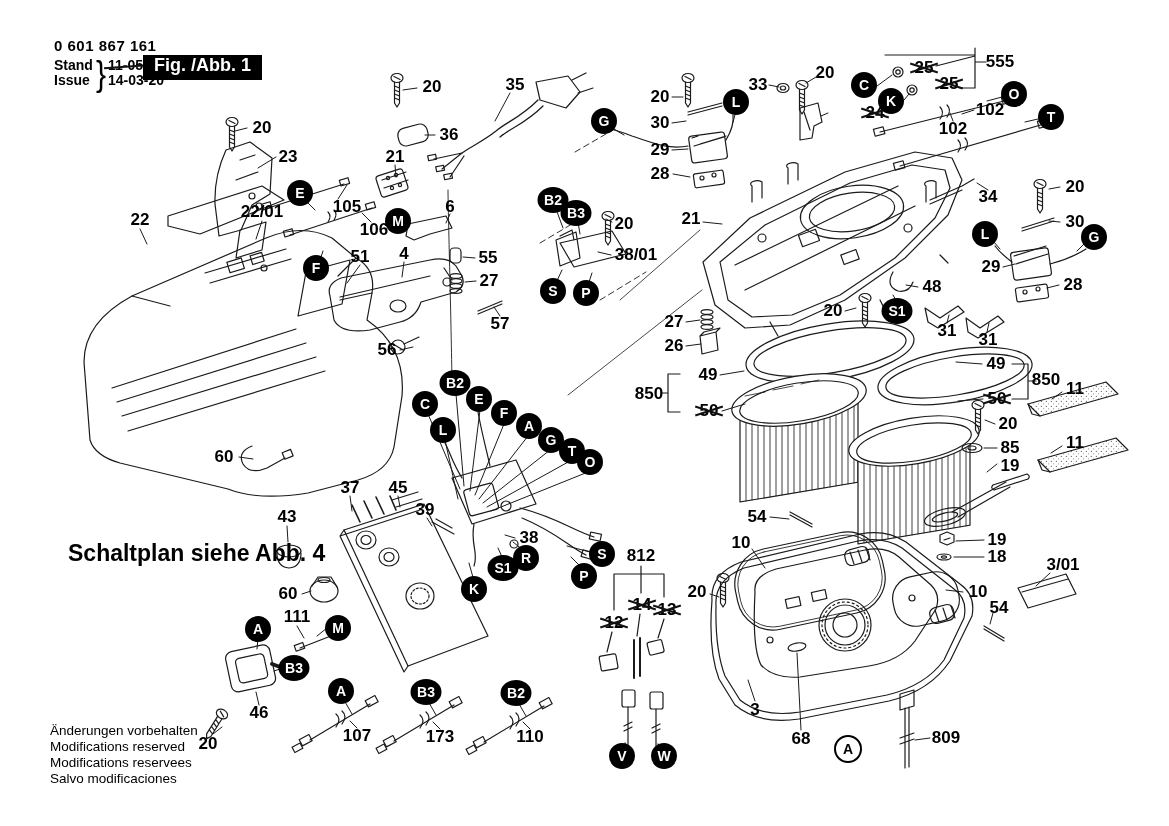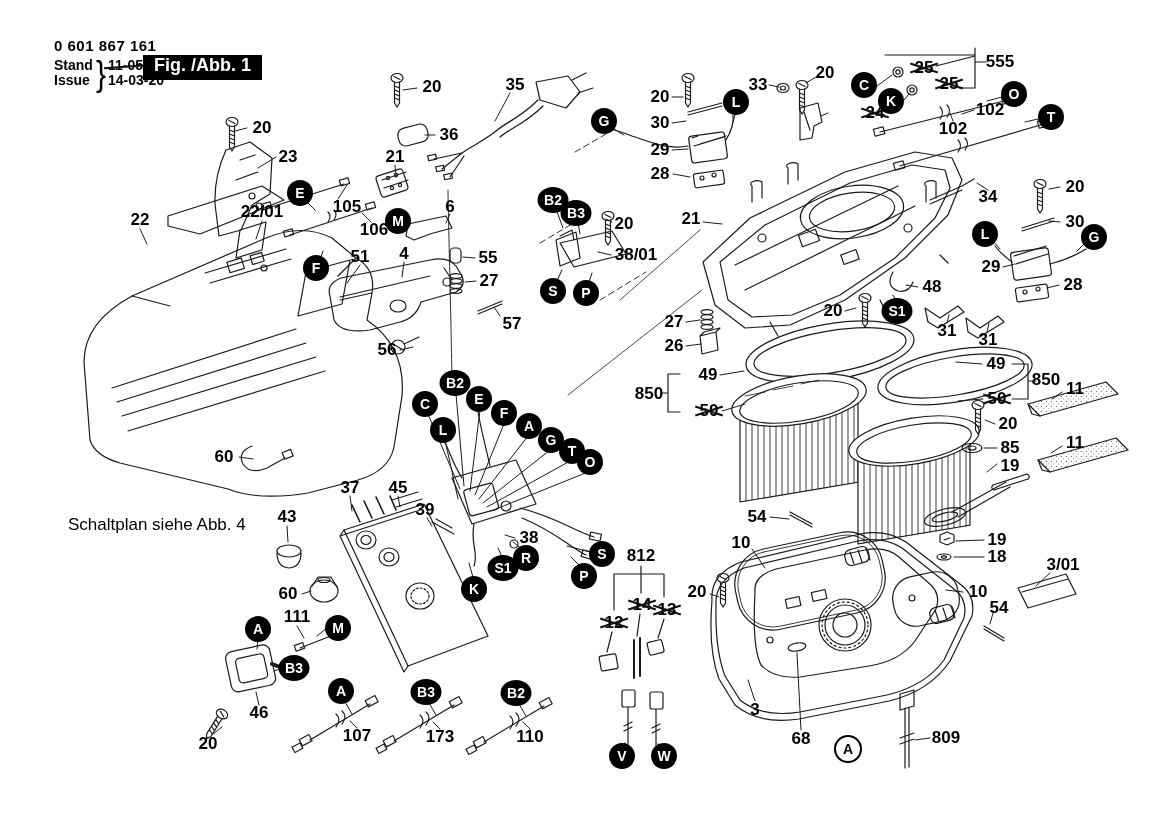--- a/index.html
+++ b/index.html
@@ -12,21 +12,21 @@
   .hdr-row{display:flex;align-items:center;margin-top:2px;}
   .hdr-col{display:flex;flex-direction:column;font-size:14px;font-weight:bold;}
   .hdr-brace{font-size:30px;font-weight:400;margin:0 2px 0 3px;transform:scaleY(1.15);}
   .hdr-dates{display:flex;flex-direction:column;font-size:14px;font-weight:bold;}
   .struck-date{position:relative;display:inline-block;}
   .struck-date::after{content:"";position:absolute;left:-4px;right:-4px;top:48%;height:2px;
       background:#111;transform:rotate(-4deg);}
   #figbox{position:absolute;left:143px;top:55px;background:#000;color:#fff;
       font-size:18px;font-weight:bold;padding:0 11px 4px;}
   
-  #wiring-note{position:absolute;left:68px;top:512px;font-size:17px;font-weight:normal;line-height:1.55;}
+  #wiring-note{position:absolute;left:68px;top:536px;font-size:23px;font-weight:bold;line-height:1.55;}
   #mods-note{position:absolute;left:50px;top:723px;font-size:13.5px;line-height:1.18;}
   
   .part-label{position:absolute;transform:translate(-50%,-50%);font-size:17px;
       font-weight:bold;white-space:nowrap;letter-spacing:0;}
   .part-label.struck::after{content:"";position:absolute;left:-5px;right:-5px;top:46%;height:1.8px;
       background:#111;transform:rotate(-18deg);}
   .part-label.struck::before{content:"";position:absolute;left:-5px;right:-5px;top:46%;height:1.8px;
       background:#111;transform:rotate(18deg);}
   
   .badge{position:absolute;transform:translate(-50%,-50%);width:26px;height:26px;border-radius:50%;
@@ -395,38 +395,44 @@
         <span class="struck-date">11-05</span>
         <span>14-03-20</span>
       </div>
     </div>
   </div>
   <div id="figbox">Fig. /Abb. 1</div>
 
   <div id="wiring-note">
     <div>Schaltplan siehe Abb. 4</div>
   </div>
+  <div id="mods-note">
+    <div>Änderungen vorbehalten</div>
+    <div>Modifications reserved</div>
+    <div>Modifications reservees</div>
+    <div>Salvo modificaciones</div>
+  </div>
 
   <div id="labels-layer">
       <div class="part-label" style="left: 262px; top: 128px;">20</div>
       <div class="part-label" style="left: 288px; top: 157px;">23</div>
       <div class="part-label" style="left: 140px; top: 220px;">22</div>
       <div class="part-label" style="left: 262px; top: 212px;">22/01</div>
       <div class="part-label" style="left: 347px; top: 177px; margin-top: 30px;">105</div>
       <div class="part-label" style="left: 374px; top: 230px;">106</div>
       <div class="part-label" style="left: 395px; top: 157px;">21</div>
       <div class="part-label" style="left: 432px; top: 87px;">20</div>
       <div class="part-label" style="left: 515px; top: 85px;">35</div>
       <div class="part-label" style="left: 449px; top: 135px;">36</div>
       <div class="part-label" style="left: 450px; top: 207px;">6</div>
       <div class="part-label" style="left: 360px; top: 257px;">51</div>
       <div class="part-label" style="left: 404px; top: 254px;">4</div>
       <div class="part-label" style="left: 488px; top: 258px;">55</div>
       <div class="part-label" style="left: 489px; top: 281px;">27</div>
-      <div class="part-label" style="left: 512px; top: 324px;">57</div>
+      <div class="part-label" style="left: 500px; top: 324px;">57</div>
       <div class="part-label" style="left: 387px; top: 350px;">56</div>
       <div class="part-label" style="left: 224px; top: 457px;">60</div>
       <div class="part-label" style="left: 660px; top: 97px;">20</div>
       <div class="part-label" style="left: 660px; top: 123px;">30</div>
       <div class="part-label" style="left: 660px; top: 150px;">29</div>
       <div class="part-label" style="left: 660px; top: 174px;">28</div>
       <div class="part-label" style="left: 758px; top: 85px;">33</div>
       <div class="part-label" style="left: 825px; top: 73px;">20</div>
       <div class="part-label struck" style="left: 840px; top: 113px; margin-left: 35px;">24</div>
       <div class="part-label" style="left: 691px; top: 219px;">21</div>

